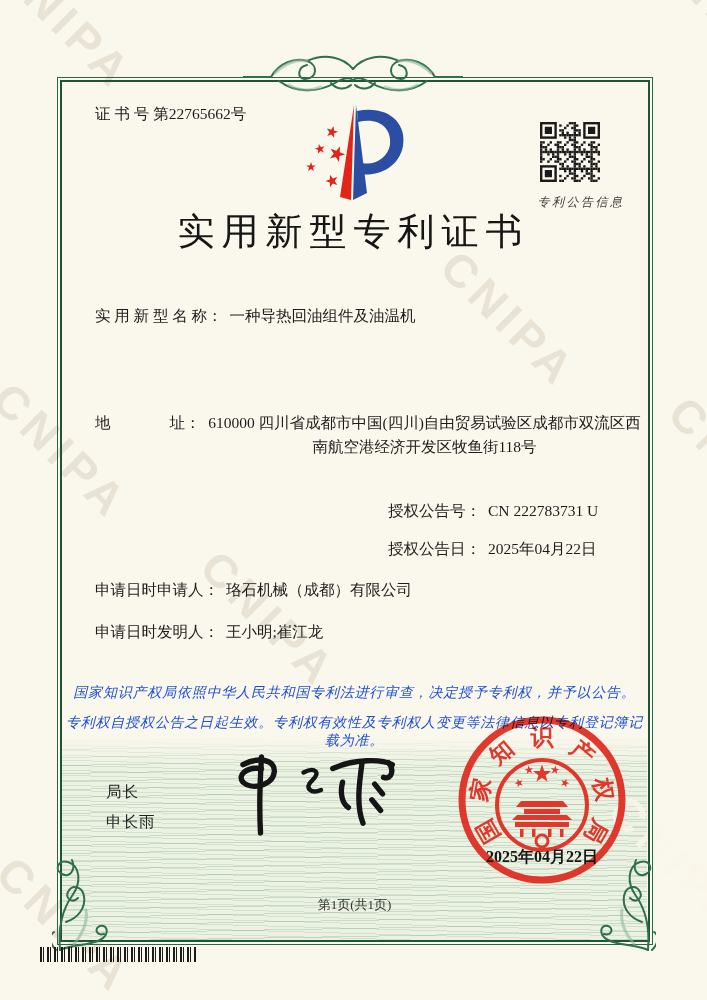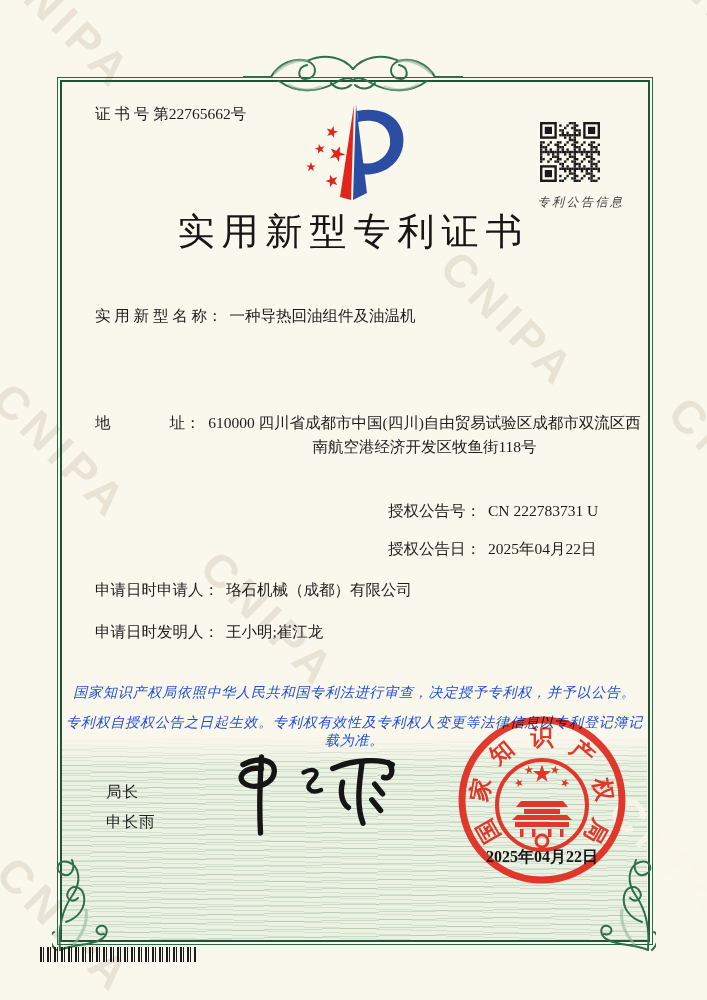--- a/index.html
+++ b/index.html
@@ -437,16 +437,17 @@
       <rect x="63" y="112" width="54" height="5"></rect>
       <rect x="68" y="119" width="3.5" height="8"></rect>
       <rect x="80" y="119" width="3.5" height="8"></rect>
       <rect x="96" y="119" width="3.5" height="8"></rect>
       <rect x="108" y="119" width="3.5" height="8"></rect>
       <circle cx="90" cy="131" r="6" fill="none" stroke="#df2b1f" stroke-width="3"></circle>
     </g>
     <text x="90" y="152" text-anchor="middle" font-size="16" font-weight="bold" fill="#161616">2025年04月22日</text>
   </svg>
 
+  <div class="footer-page">第1页(共1页)</div>
 
   <div class="barcode"></div>
 
 </div>
 
 </body></html>

